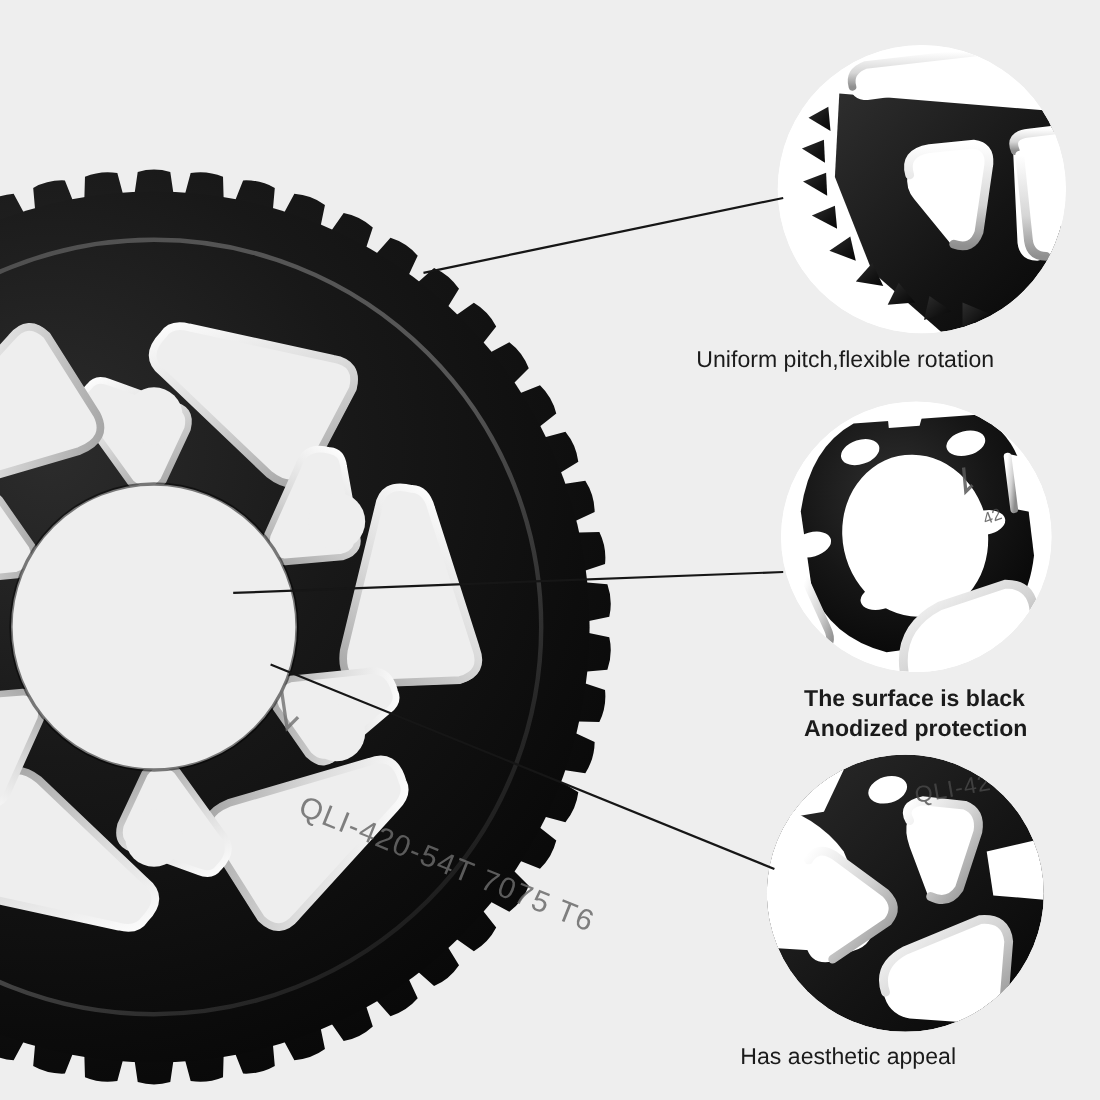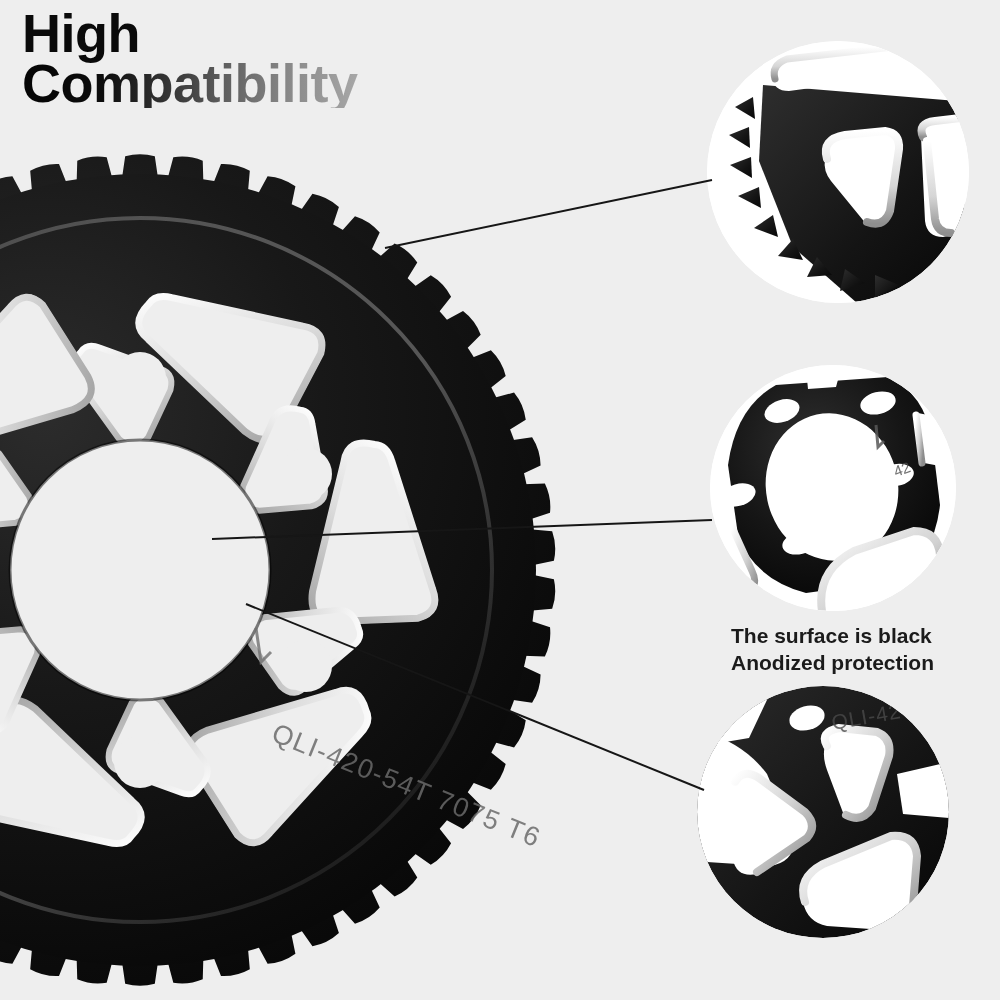--- a/index.html
+++ b/index.html
@@ -317,21 +317,19 @@
         <g fill="#ffffff">
           <ellipse cx="110" cy="32" rx="18" ry="12" transform="rotate(-16 110 32)"></ellipse>
           <ellipse cx="36" cy="112" rx="18" ry="12" transform="rotate(-14 36 112)"></ellipse>
         </g>
 
         <text x="136" y="44" fill="#4a4a4a" fill-opacity="0.8" font-family="Liberation Sans, sans-serif" font-size="21" letter-spacing="1" transform="rotate(-10 136 44)">QLI-420</text>
       </g>
     </svg>
   </div>
 
-  <div class="title-block">
-    <span class="title-line1">High</span>
-    <span class="title-line2">Compatibility</span>
-  </div>
-
+
+  <div class="caption" id="cap-0" style="left: 633px; top: 315px;">Uniform pitch,flexible rotation</div>
   <div class="caption" id="cap-1" style="left: 731px; top: 623px; font-weight: bold;">The surface is black
 Anodized protection</div>
+  <div class="caption" id="cap-2" style="left: 673px; top: 948px;">Has aesthetic appeal</div>
 
 </div>
 
 </body></html>

